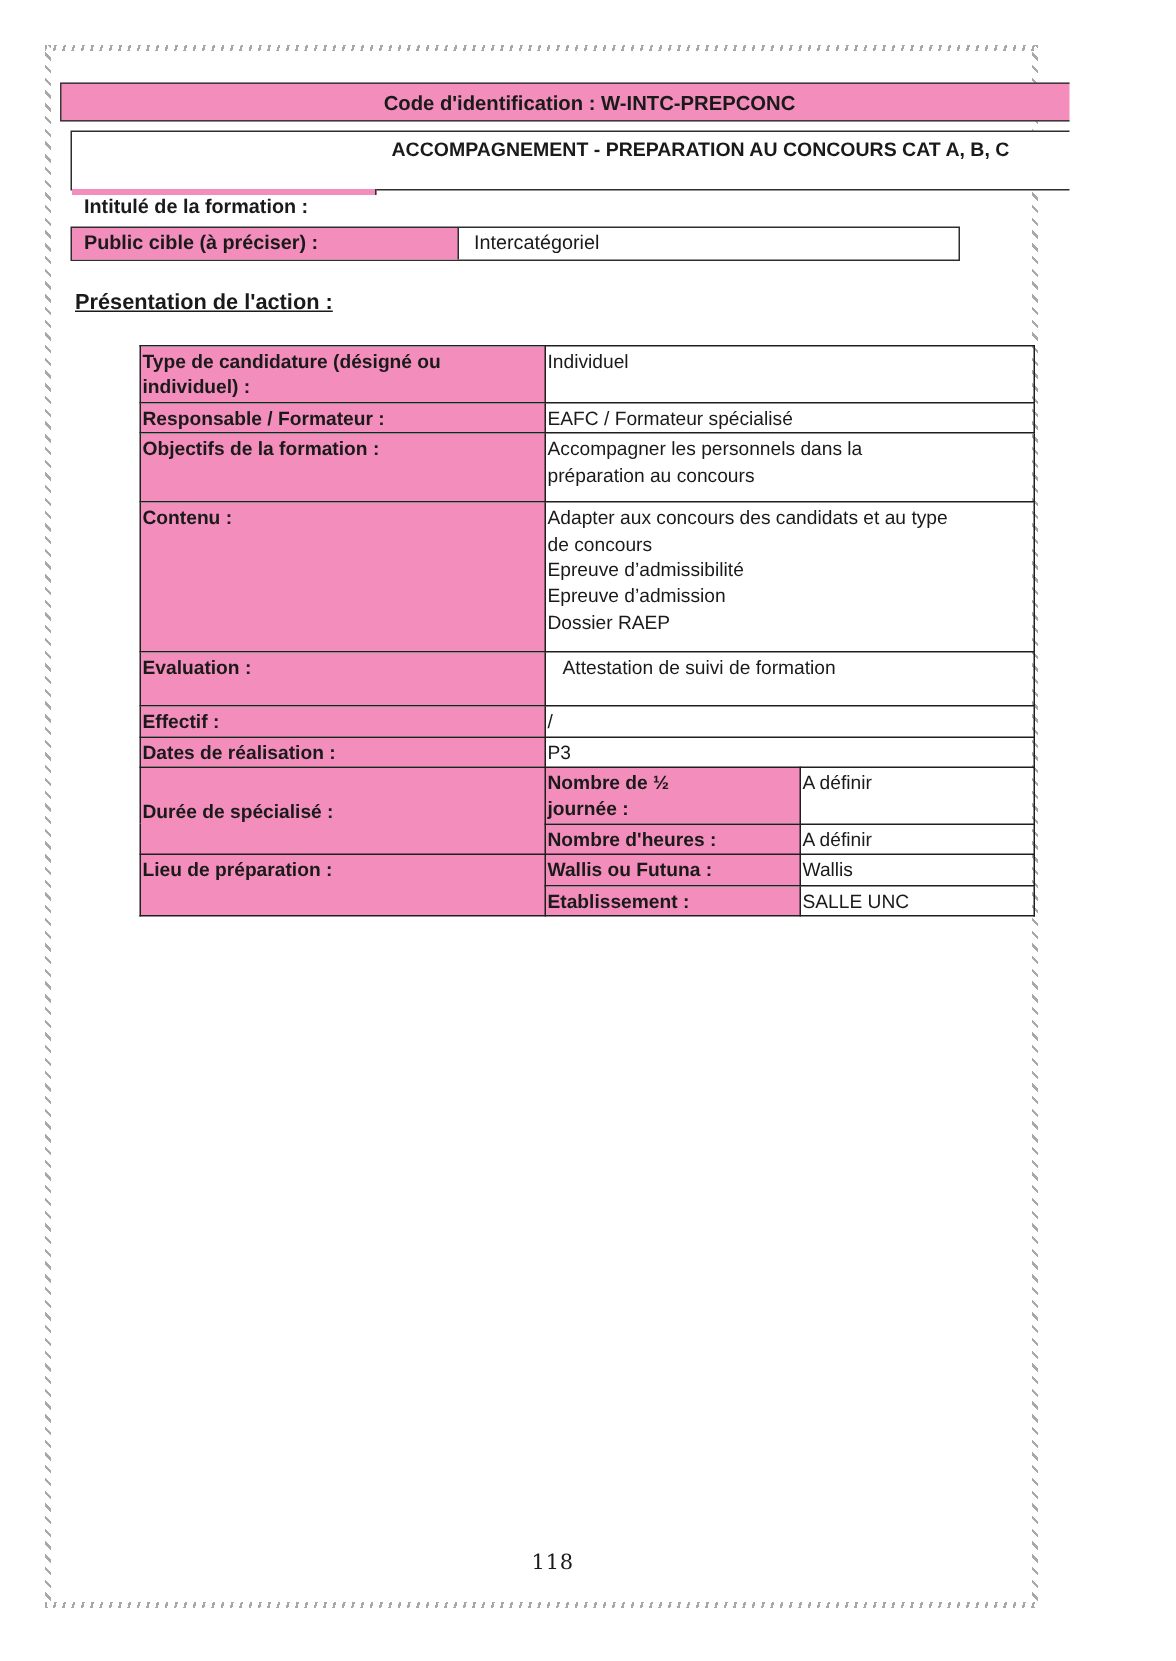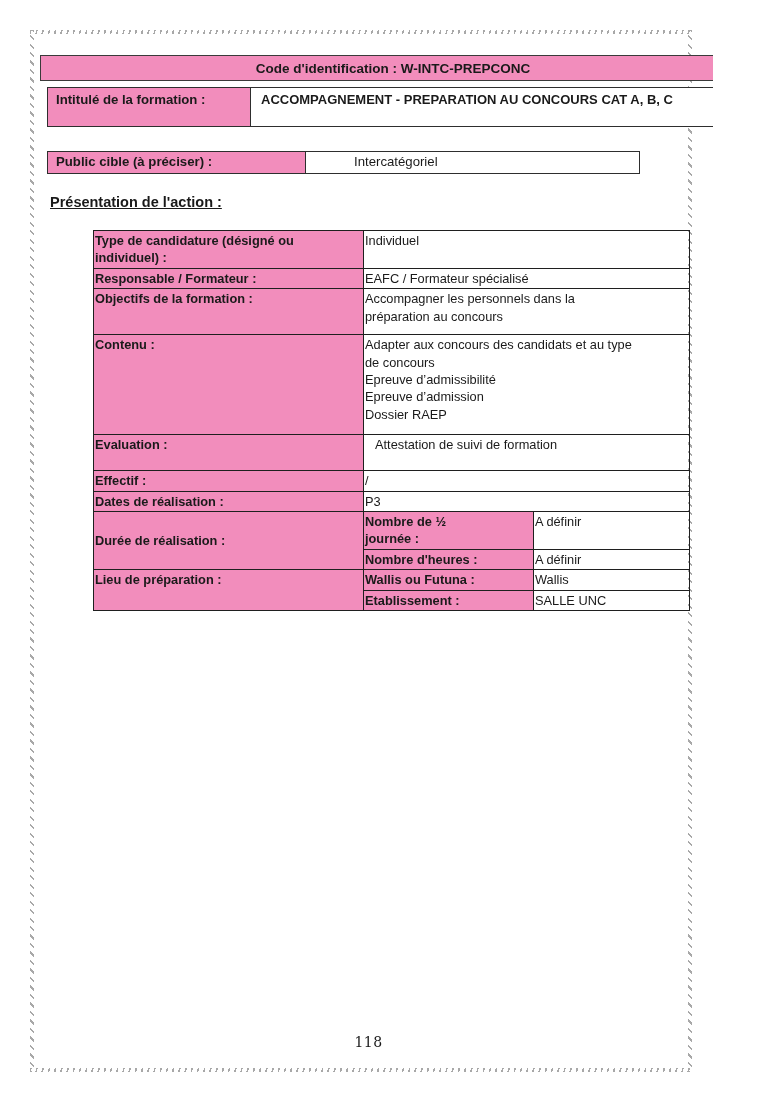--- a/index.html
+++ b/index.html
@@ -42,31 +42,32 @@
     position:absolute;left:47px;top:87px;width:693px;height:40px;
     border:1.8px solid #2e2e2e;box-sizing:border-box;
     display:flex;background:#fff;
   }
   .title-box .lbl{
     width:203px;box-sizing:border-box;flex:none;
     background:var(--pink,#F28DBC);
     border-right:1.4px solid #2e2e2e;
     font-weight:bold;font-size:13.2px;
     padding:4px 8px 0 8px;
+    margin-top:38px;
   }
   .title-box .val{
     flex:1;font-weight:bold;font-size:13px;
     padding:4px 6px 0 10px;
   }
 
   
   .public-box{
     position:absolute;left:47px;top:151px;width:593px;height:23px;
     border:1.6px solid #2e2e2e;box-sizing:border-box;
-    display:flex;background:#fff;gap:38px;
+    display:flex;background:#fff;
   }
   .public-box .lbl{
     width:258px;box-sizing:border-box;flex:none;
     background:var(--pink,#F28DBC);
     border-right:1.4px solid #2e2e2e;
     font-weight:bold;font-size:13.2px;
     padding:2px 4px 0 8px;
   }
   .public-box .val{flex:1;font-size:13.2px;padding:2px 6px 0 10px;}
 
@@ -164,21 +165,21 @@
       </tr>
       <tr style="height:18px">
         <td class="lbl">Effectif :</td>
         <td colspan="2">/</td>
       </tr>
       <tr style="height:18px">
         <td class="lbl">Dates de réalisation :</td>
         <td colspan="2">P3</td>
       </tr>
       <tr style="height:38px">
-        <td class="lbl mid" rowspan="2">Durée de réalisation :</td>
+        <td class="lbl mid" rowspan="2">Durée de spécialisé :</td>
         <td class="lbl">
           <div>Nombre de ½</div>
           <div>journée :</div>
         </td>
         <td>A définir</td>
       </tr>
       <tr style="height:17px">
         <td class="lbl">Nombre d'heures :</td>
         <td>A définir</td>
       </tr>

